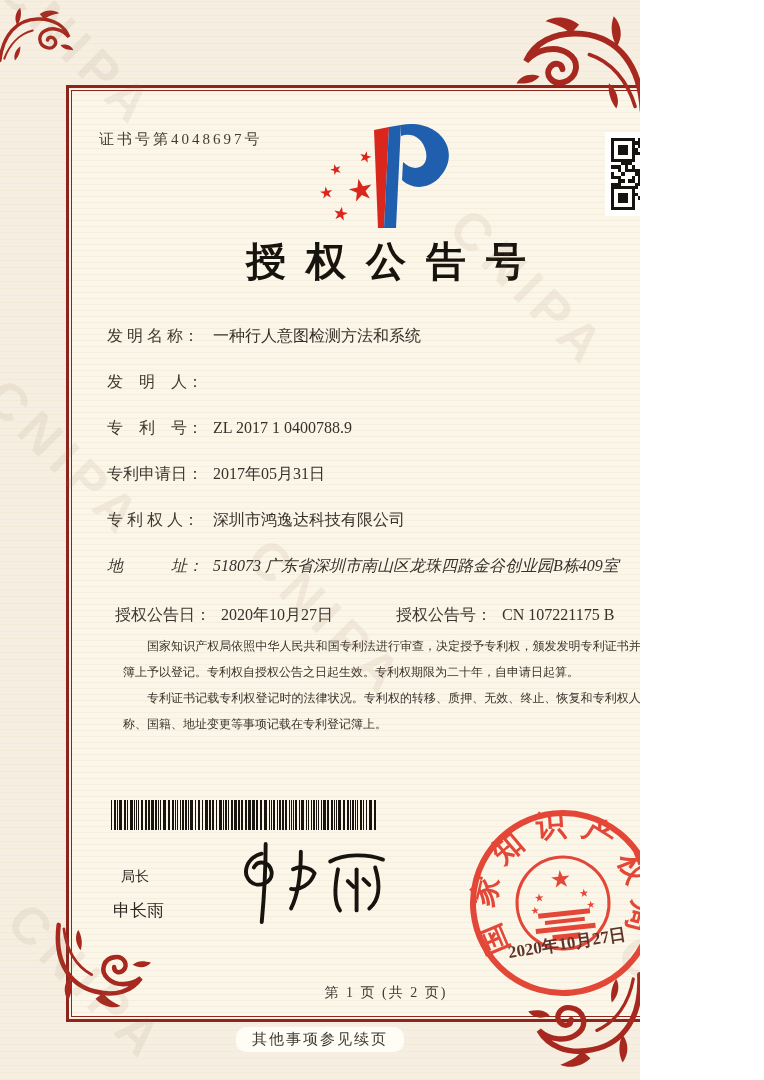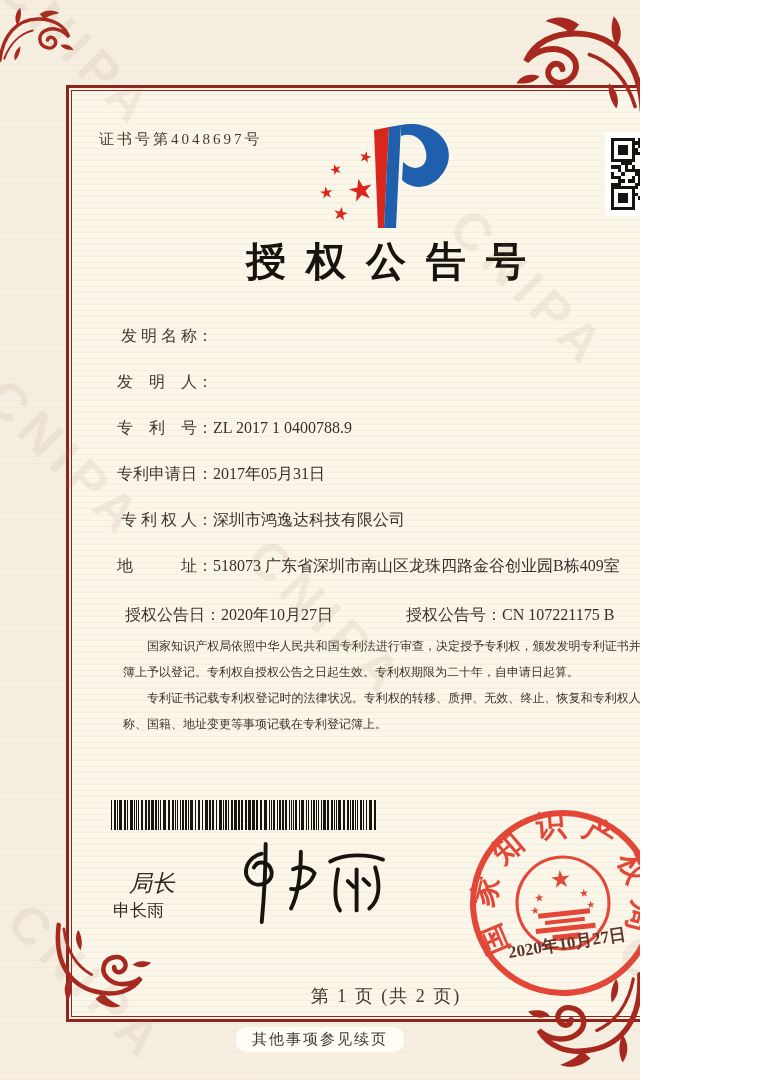--- a/index.html
+++ b/index.html
@@ -24,34 +24,34 @@
   .cert::before{content:"";position:absolute;inset:2px;border:1px solid #8e241c;pointer-events:none;}
   .cert-no{position:absolute;left:30px;top:42px;font-size:15px;letter-spacing:3px;color:#433c33;}
   .logo{position:absolute;left:248px;top:28px;width:152px;height:118px;}
   .qr-card{position:absolute;right:14px;top:44px;width:84px;height:84px;background:#ffffff;display:flex;align-items:center;justify-content:center;}
   .title{
     position:absolute;left:0;right:0;top:146px;text-align:center;
     font-size:40px;font-weight:600;letter-spacing:20px;text-indent:20px;color:#17130f;
   }
   .fields{position:absolute;left:38px;top:237px;width:578px;font-size:16px;line-height:21px;}
   .frow{display:flex;align-items:flex-start;min-height:46px;}
-  .frow.addr{min-height:49px;}
-  .flabel{width:106px;flex:0 0 106px;color:#3f3830;text-align:right;}
+  .frow.addr{min-height:49px;font-style:italic;}
+  .flabel{width:106px;flex:0 0 106px;color:#3f3830;}
   .fvalue{flex:1;color:#36312a;}
   .grant-row{display:flex;min-height:24px;margin-left:8px;}
   .gpair1{display:flex;width:281px;flex:0 0 281px;}
   .gpair2{display:flex;flex:1;}
   .paras{position:absolute;left:54px;top:545px;width:578px;font-size:12px;line-height:26px;text-align:justify;color:#3a332b;}
   .paras p{margin:0;text-indent:2em;}
   .barcode{position:absolute;left:42px;top:712px;width:270px;height:30px;}
-  .sig-title{position:absolute;left:60px;top:780px;font-family:"Liberation Sans","DejaVu Sans",sans-serif;font-size:23px;color:#2e2a25;font-style:italic;}
+  .sig-title{position:absolute;left:52px;top:780px;font-family:"Liberation Sans","DejaVu Sans",sans-serif;font-size:14px;color:#2e2a25;}
   .sig-name{position:absolute;left:44px;top:811px;font-family:"Liberation Sans","DejaVu Sans",sans-serif;font-size:17px;color:#2e2a25;}
   .sig-svg{position:absolute;left:150px;top:752px;width:195px;height:88px;}
   .seal{position:absolute;left:394px;top:715px;width:200px;height:200px;transform:rotate(-6deg);opacity:.93;z-index:4;}
-  .page-ind{position:absolute;left:0;right:0;top:896px;text-align:center;font-size:18px;letter-spacing:2px;color:#3f3830;}
+  .page-ind{position:absolute;left:0;right:0;top:896px;text-align:center;font-size:14px;letter-spacing:2px;color:#3f3830;}
   .footer-note{
     position:absolute;left:50%;top:1027px;transform:translateX(-50%);z-index:3;
     background:rgba(255,253,246,.95);padding:3px 16px;font-size:15px;letter-spacing:2px;color:#3f3830;border-radius:10px;
   }
   .flourish{position:absolute;z-index:3;pointer-events:none;}
   .fl-tl{left:2px;top:2px;width:76px;height:68px;transform:rotate(10deg);}
   .fl-tr{right:-2px;top:4px;width:132px;height:118px;transform:scaleX(-1) rotate(6deg);}
   .fl-br{right:-4px;bottom:2px;width:120px;height:108px;transform:scale(-1,-1);}
   .fl-bl{left:52px;top:924px;width:102px;height:92px;transform:scaleY(-1) rotate(-4deg);}
 </style>
@@ -269,20 +269,21 @@
           <rect x="1" y="15" width="5" height="5" fill="#ffffff"></rect>
           <rect x="2" y="16" width="3" height="3" fill="#17130f"></rect>
         </svg>
     </div>
 
     <div class="title">授权公告号</div>
 
     <div class="fields">
       <div class="frow">
         <span class="flabel">发 明 名 称：</span>
+        <span class="fvalue">一种行人意图检测方法和系统</span>
       </div>
       <div class="frow">
         <span class="flabel">发　明　人：</span>
       </div>
       <div class="frow">
         <span class="flabel">专　利　号：</span>
         <span class="fvalue">ZL 2017 1 0400788.9</span>
       </div>
       <div class="frow">
         <span class="flabel">专利申请日：</span>

